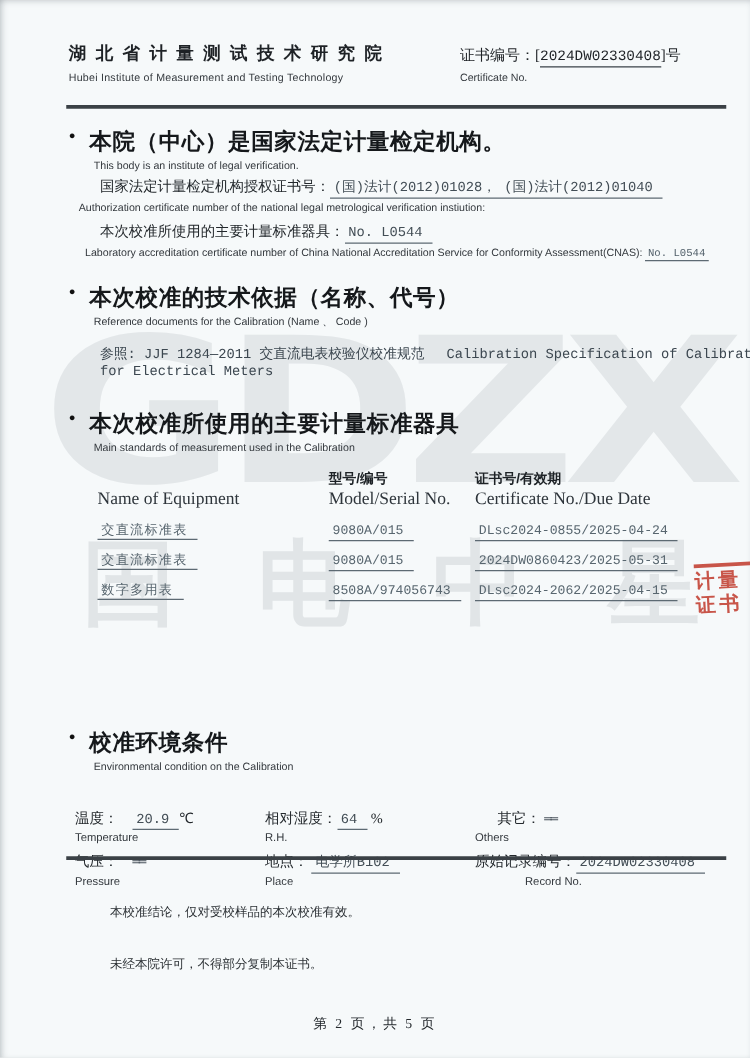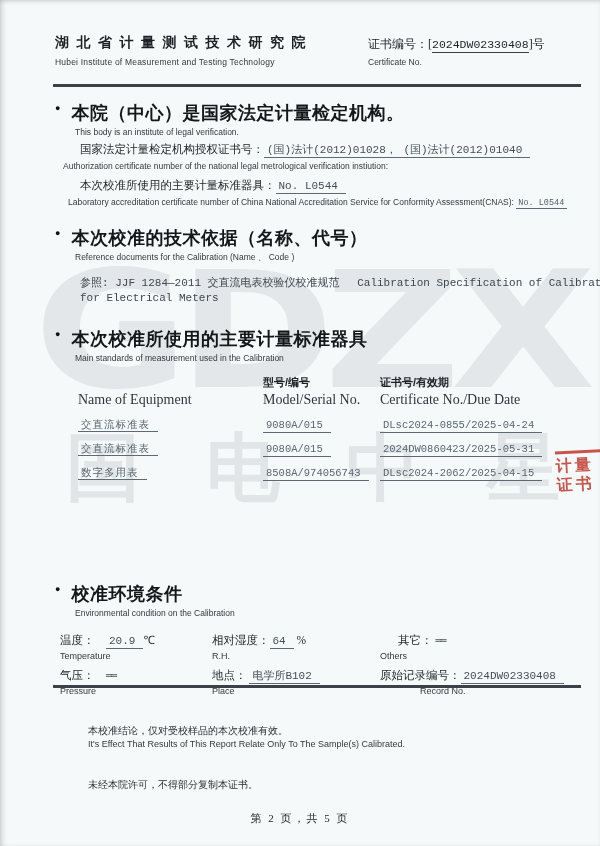--- a/index.html
+++ b/index.html
@@ -160,21 +160,21 @@
     <div class="s-line">证书</div>
   </div>
 
   <div class="sec" style="top:582px;">
     <div class="h-row">
       <span class="bullet">●</span>
       <span class="h-cn">校准环境条件</span>
     </div>
     <div class="h-en">Environmental condition on the Calibration</div>
 
-    <div class="env" style="margin-top:14px;">
+    <div class="env" style="margin-top:28px;">
       <div class="lbl"><span>温度：</span>　<span class="uv">20.9</span><span>℃</span></div>
       <div class="lbl"><span>相对湿度：</span><span class="uv">64</span> <span>%</span></div>
       <div class="lbl ind-18"><span>其它：</span> <span class="dash">══</span></div>
 
       <div class="en">Temperature</div>
       <div class="en">R.H.</div>
       <div class="en ind-18">Others</div>
 
       <div class="lbl"><span>气压：</span>　<span class="dash">══</span></div>
       <div class="lbl"><span>地点：</span> <span class="uv">电学所B102</span></div>
@@ -183,19 +183,18 @@
       <div class="en">Pressure</div>
       <div class="en">Place</div>
       <div class="en ind-10" style="margin-left:40px;">Record No.</div>
     </div>
   </div>
 
   <div class="rule rule-2"></div>
 
   <div class="notes">
     <div class="note-cn">本校准结论，仅对受校样品的本次校准有效。</div>
-    <div class="note-en">It's Effect That Results  of This Report Relate Only To The Sample(s) Calibrated.</div>
     <div class="note-cn">未经本院许可，不得部分复制本证书。</div>
   </div>
 
   <div class="footer">第 2 页，共 5 页</div>
 
 </div>
 
 </body></html>

